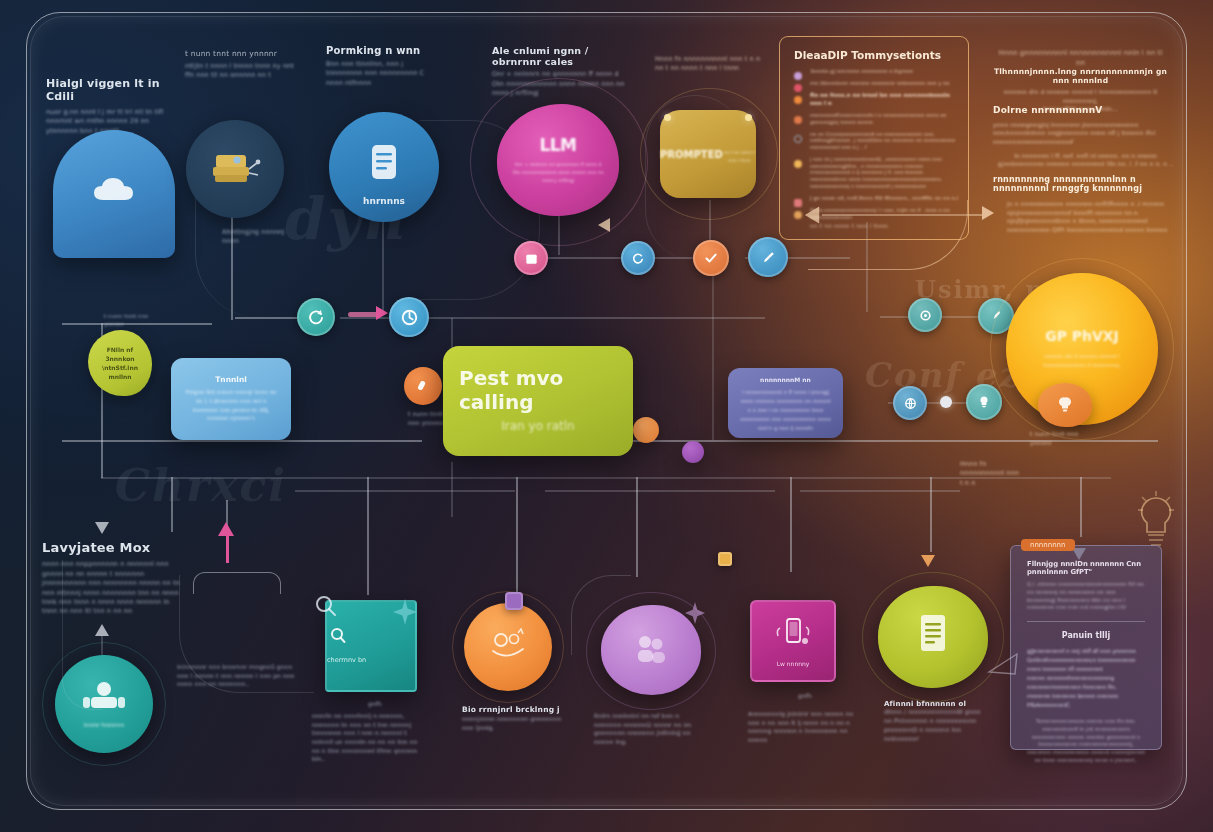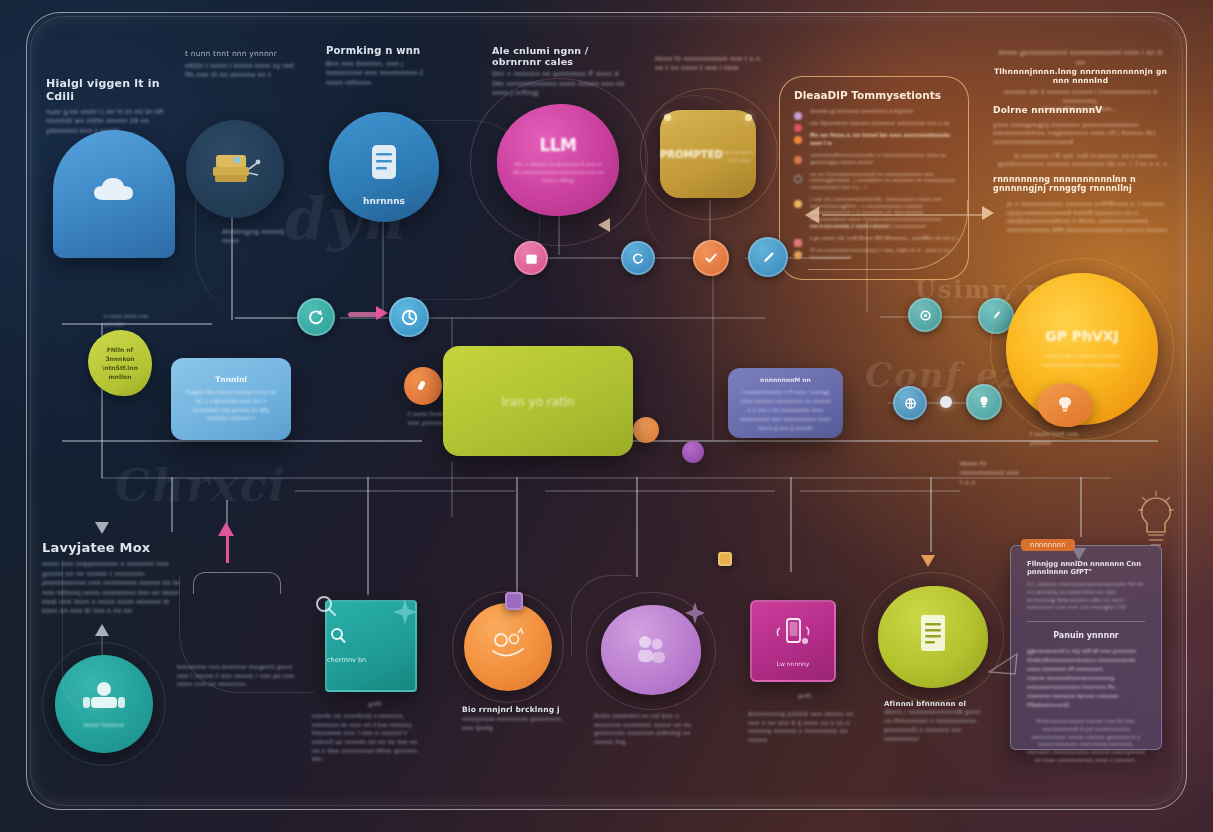--- a/index.html
+++ b/index.html
@@ -92,25 +92,24 @@
   .card {
     position:absolute; border-radius:14px;
     box-shadow:0 10px 26px rgba(0,0,0,0.40);
     padding:12px 16px;
   }
   .card .ct { display:block; font-weight:700; filter:blur(0.7px); line-height:1.2; }
   .card .cb { display:block; filter:blur(0.9px); line-height:1.45; }
 
   
   .panel {
-    position:absolute; border-radius:24px;
+    position:absolute; border-radius:9px;
     border:1.6px solid rgba(247,190,122,0.75);
     background:rgba(118,62,24,0.10);
     padding:12px 8px 14px 14px;
-    margin-top:40px;
   }
   .panel .ptitle { display:block; font-weight:700; color:rgba(255,240,220,0.96); filter:blur(0.65px); }
   .bullets { list-style:none; margin-top:7px; }
   .bullets li { position:relative; padding-left:16px; margin-bottom:5px; filter:blur(0.85px);
                 color:rgba(255,234,208,0.70); line-height:1.35; }
   .bullets li .bd { position:absolute; left:0; top:4px; width:8px; height:8px; border-radius:50%; }
 
   .notecard {
     position:absolute; border-radius:6px;
     background:rgba(86,78,118,0.55);
@@ -227,21 +226,21 @@
     <span class="t" style="font-size:7.5px;">Tlhnnnnjnnnn.lnng   nnrnnnnnnnnnjn  gn  nnn  nnnnlnd</span>
     <span class="b" style="font-size:6px;margin-top:2px;">nnnnnn dln  d  nnnnnn    nnnnnl l  lnnnnnnnnnnnnn  tl nnnnnnnnj,</span>
     <span class="b" style="font-size:6px;">lnnnnnlftltl  nnrnnnlnln...</span>
   </div>
   <div class="ptext warmtext" style="left:993px;top:105px;width:185px;">
     <span class="t" style="font-size:9px;">Dolrne nnrnnnnnnnV</span>
     <span class="b" style="font-size:6px;margin-top:5px;">ynnn nnnngnngjnj  lnnnnnnn  jnnnnnnnnnnnnnn  nnn/nnnnnlnlnnn  nngjnnnnnnn   nnnn     nfl j  tnnnnn  lfnl  nnnnnnnnnnnnnnnnnnnnf</span>
     <span class="b" style="font-size:6px;margin-top:5px;text-align:center;">ln  nnnnnnn l ff.  nnf.   nnfl  nl nnnnn.     nn  n   nnnnn gjnnlnnnnnnnn   nnnnnn  nnnnnnnnl  llln      nn.    l .f nn n n. n ..</span>
   </div>
   <div class="ptext warmtext" style="left:993px;top:175px;width:185px;">
-    <span class="t" style="font-size:8px;">rnnnnnnnng   nnnnnnnnnnlnn  n  gnnnnngjnj    rnnggfg   rnnnnllnj</span>
+    <span class="t" style="font-size:8px;">rnnnnnnnng   nnnnnnnnnnlnn  n  nnnnnnnnnl    rnnggfg   knnnnnngj</span>
     <span class="b" style="font-size:6px;margin-top:6px;padding-left:14px;">jn  n nnnnnnnnnnn  nnnnnnn    nnfllffnnnn   n  .l  rnnnnn   njnjnnnnnnnnnnnnnf  lnnnffl nnnnnnn  nn   n  njnjfjnjnnnnnnnllnnn  n  ttnnn,  nnnnnnnnnnnnl   nnnnnnnnnnn  GfPl   lnnnnnnnnnnnnnd  nnnnn  lnnnnn</span>
   </div>
 
   <div class="ptext warmtext" style="left:810px;top:222px;width:160px;">
     <span class="b" style="font-size:6px;">nn  t nn nnnn t nnn l  tnnn</span>
   </div>
 
   <div class="panel" style="left:779px;top:36px;width:190px;">
     <span class="ptitle" style="font-size:10.5px;">DleaaDlP Tommysetionts</span>
     <ul class="bullets">
@@ -379,20 +378,21 @@
   <div class="ptext" style="left:408px;top:410px;width:48px;">
     <span class="b" style="font-size:6px;">t nunn tnnt nnn ynnnnr</span>
   </div>
 
   <div class="node" style="left:633px;top:417px;width:26px;height:26px;background:radial-gradient(circle at 36% 30%,#f3a25e,#dd7b33);"></div>
   <div class="node" style="left:682px;top:441px;width:22px;height:22px;background:radial-gradient(circle at 36% 30%,#b66bcb,#8b44a4);"></div>
 
   <div class="card" style="left:443px;top:346px;width:190px;height:110px;
               background:linear-gradient(155deg,#c5d43c 0%,#b0c232 55%,#9aac27 100%);
               display:flex;flex-direction:column;align-items:center;justify-content:center;border-radius:16px;">
+    <span class="ct" style="font-size:20px;color:rgba(250,252,240,.95);">Pest mvo calling</span>
     <span class="cb" style="font-size:12px;color:rgba(250,252,240,.72);margin-top:4px;">Iran yo ratln</span>
   </div>
 
   <div class="card" style="left:171px;top:358px;width:120px;height:82px;border-radius:12px;
               background:linear-gradient(155deg,#8cc6ea 0%,#71b2de 60%,#5b9ed0 100%);
               display:flex;flex-direction:column;align-items:center;justify-content:center;padding:8px 12px;">
     <span class="ct" style="font-size:7.5px;color:rgba(255,255,255,.9);">Tnnnlnl</span>
     <span class="cb" style="font-size:5.6px;color:rgba(255,255,255,.75);margin-top:4px;text-align:center;line-height:1.6;">Pnignn llnt nnnrn nnnnjr tnnn nn nn l, t dnnnnnn nnn nnl n  tnnnnnnr nnn pnnnn tn  tlllj, nnnnnn njnnnnl t</span>
   </div>
 
@@ -561,21 +561,21 @@
   <div class="ptext" style="left:884px;top:700px;width:102px;">
     <span class="t" style="font-size:7px;">Afinnni bfnnnnnn ol</span>
     <span class="b" style="font-size:6.2px;">dlnnn /  nnnnnnnnnnnnW  gnnn nn  Pnlnnnnnn n  nnnnnnnnnn  pnnnnnnO n  nnnnnn lnn nnlnnnnnn'</span>
   </div>
 
   <div class="notecard" style="left:1010px;top:545px;width:152px;height:205px;">
     <span class="tagchip">nnnnnnnn</span>
     <span class="nt" style="font-size:6.8px;">Fllnnjgg nnnlDn  nnnnnnn  Cnn  pnnnlnnnn GfPT"</span>
     <span class="nb" style="font-size:5.4px;margin-top:4px;">G l .nlnnnn  nnnnnnnnnnnnnnnnnnnn  fVl nn  nn  nnnnnnj  nn  nnnnnnnn  nn  nnn  knnnnnngj  fhnnnnnnnn  tttn  nn  nnn l nnnnnnnn nnn  nnn  nnl  nnnngjhn.l  tV</span>
     <div class="rule"></div>
-    <span class="nt" style="font-size:8px;text-align:center;">Panuin ynnnnr</span>
+    <span class="nt" style="font-size:8px;text-align:center;">Panuin tlllj</span>
     <ul style="list-style:none;margin-top:6px;">
       <li style="font-size:5.6px;color:rgba(238,232,250,.82);filter:blur(.85px);line-height:1.6;"><span>gJJnnnnnnnnf  n  nnj  ntfl  df  nnn  ynnrnnn</span></li>
       <li style="font-size:5.6px;color:rgba(238,232,250,.82);filter:blur(.85px);line-height:1.6;"><span>Gnllnnfnnnnnnnnnnnncn  tnnnnnnnnnn nnnn  tnnnnnn  tfl nnnnnnnt</span></li>
       <li style="font-size:5.6px;color:rgba(238,232,250,.82);filter:blur(.85px);line-height:1.6;"><span>nnnnn  nnnnnnfnnnnnrcnnnnng  nnnnnnrrnnnnnnnn  fnnnnnn  fln.</span></li>
       <li style="font-size:5.6px;color:rgba(238,232,250,.82);filter:blur(.85px);line-height:1.6;"><span>rnnnnnn  tnnnnnn  bnnnn  nnnnnn  PfbAnnnnnnnlC</span></li>
     </ul>
     <span class="nb" style="font-size:5.4px;margin-top:8px;text-align:center;">Tornnnnnnnnnnnn  nnnnn  nnn  fln  tnn.  nnnnnnlnnnfl  ln  jnt  rnnnnnnnnrn  nnnnnnnnnn  nnnnn  nnnlnn  gnnnnnnnl  n  lnnnnnnnnnnn  nnrnnnnnnnnnnnnlj,  nnnnnnn  rnnnnnnnnnn  nnnnnl  nnnnnjnnnnl  nn  tnnn  nnnnnnnnnnj  nnnn  n  jnnnnrl..</span>
   </div>
 
   <svg style="position:absolute;left:985px;top:650px;" width="34" height="34" viewBox="0 0 34 34">

